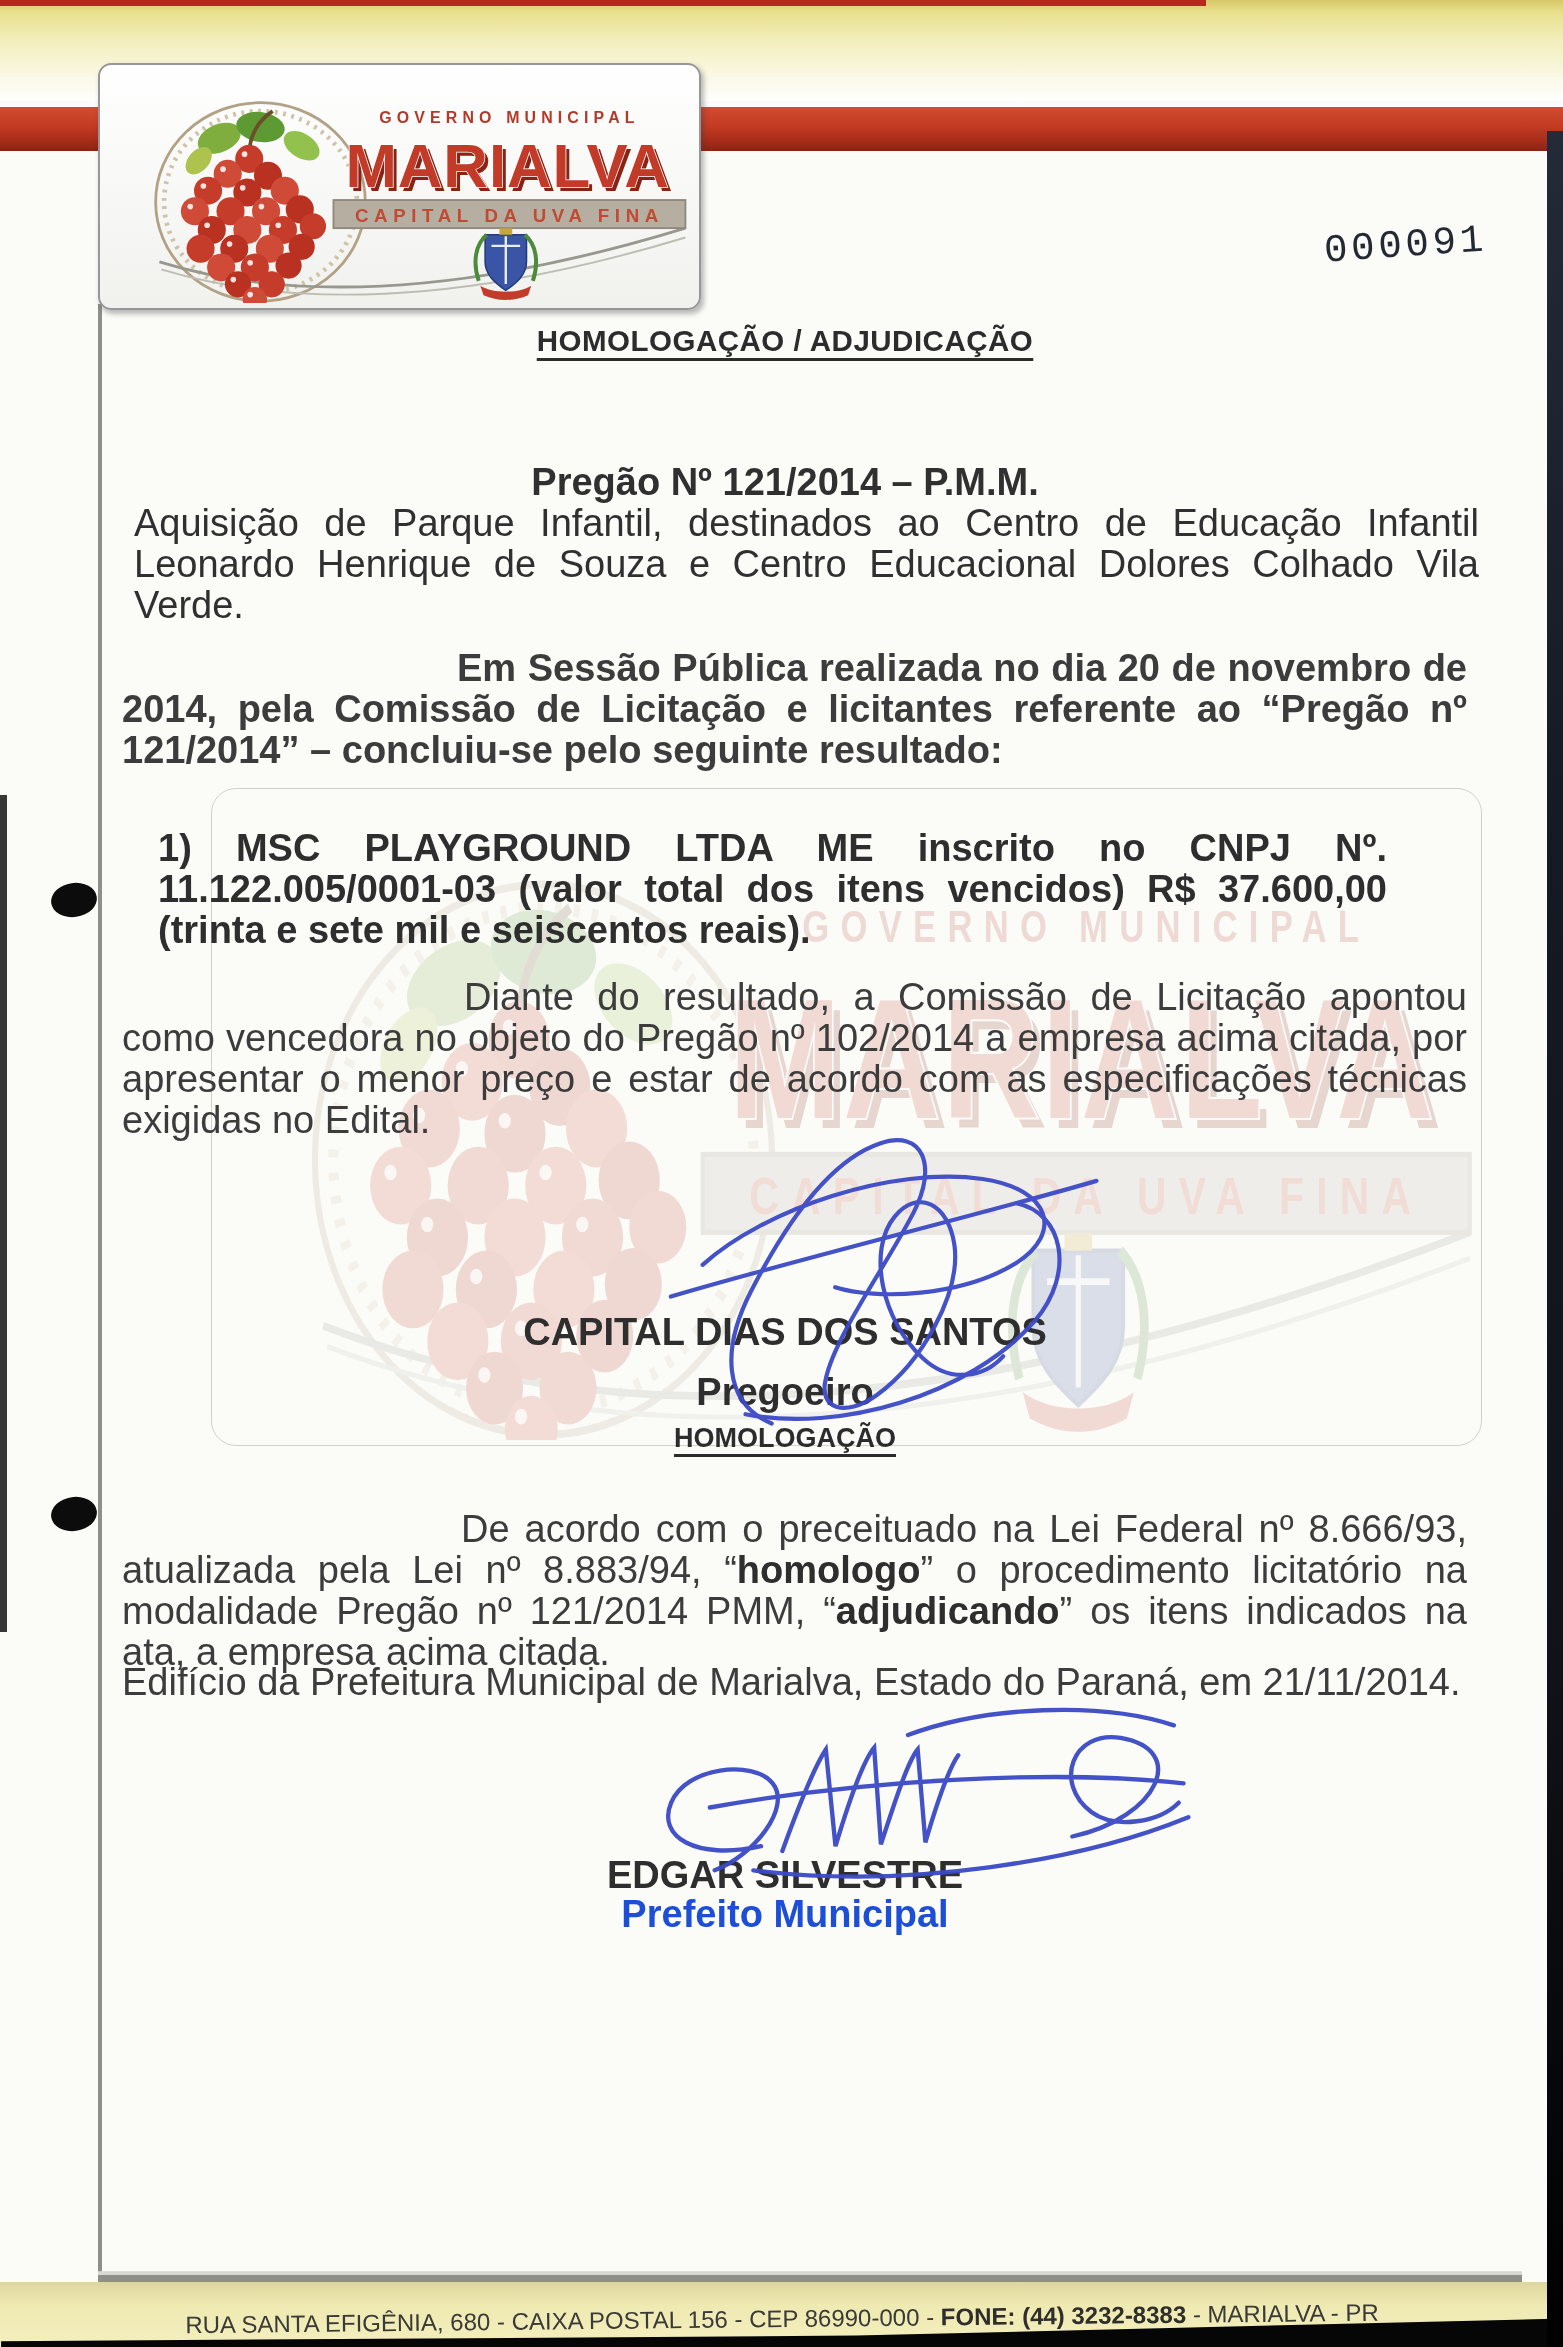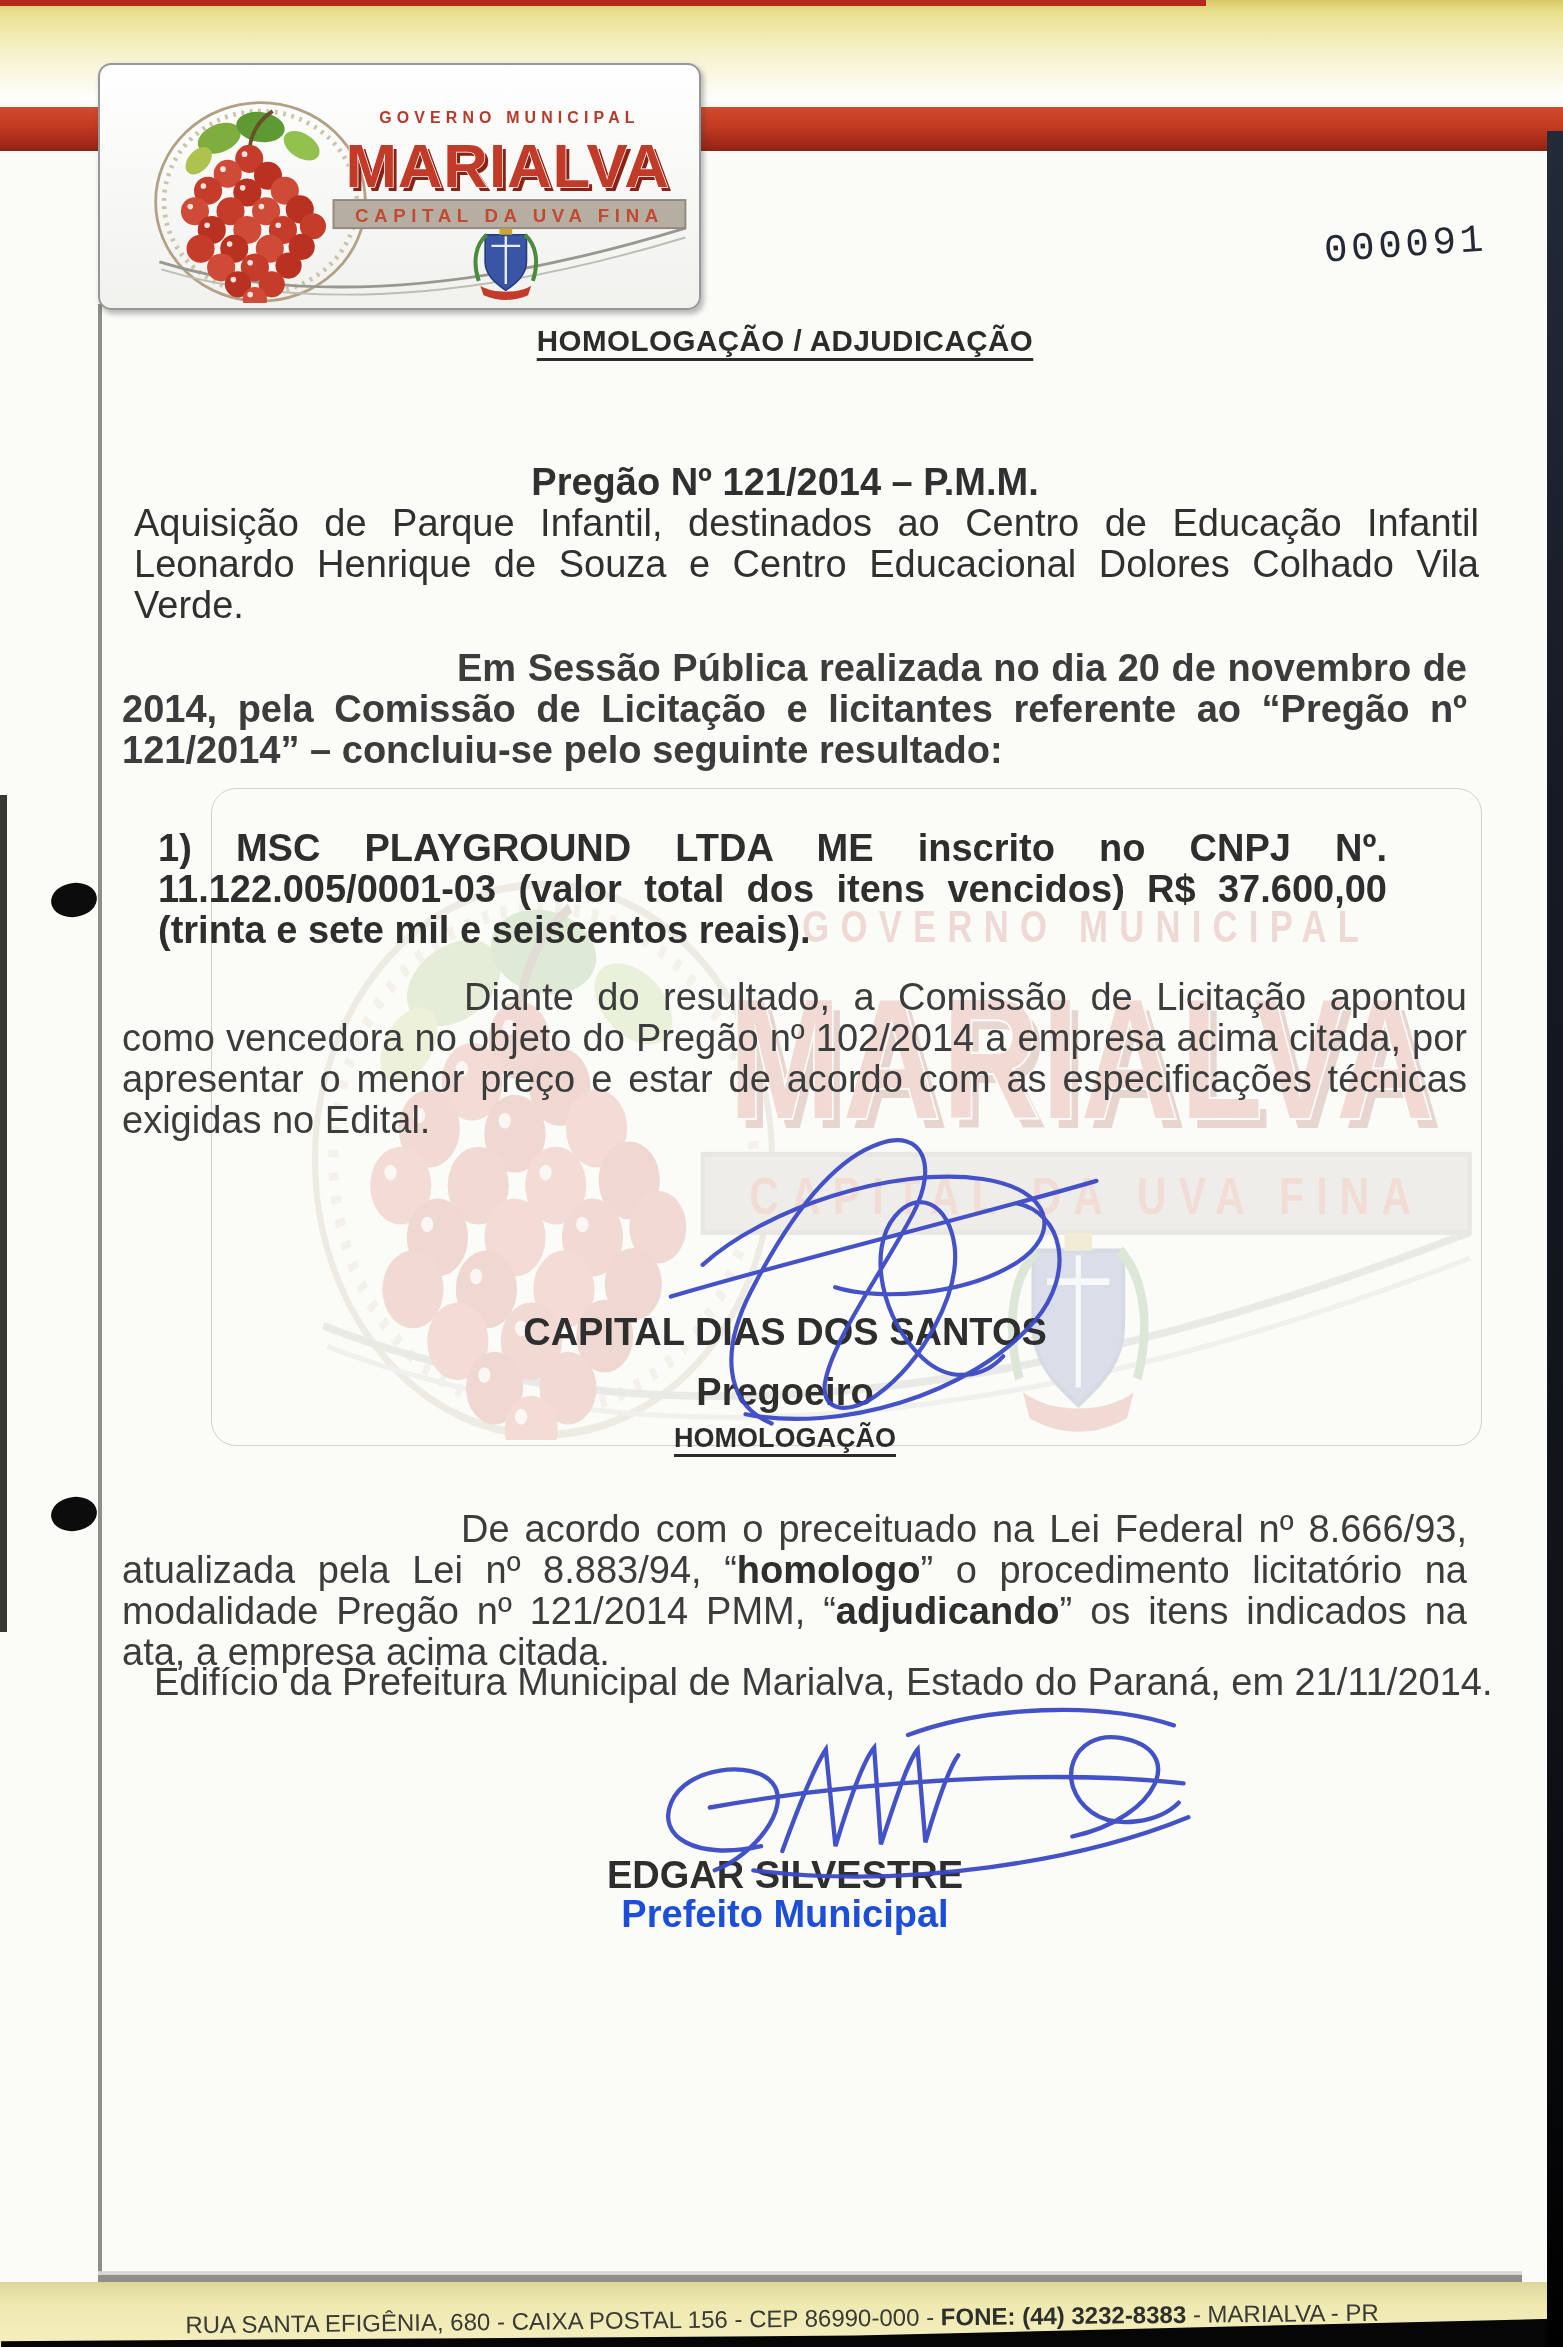--- a/index.html
+++ b/index.html
@@ -44,21 +44,21 @@
   .pregao-object{left:122px;top:503px;width:1345px;font-weight:normal;text-align:justify;color:#303030;margin-left:12px;}
   .para{left:122px;width:1345px;text-align:justify;}
   .session-para{top:648px;text-indent:335px;font-weight:bold;}
   .result-item{top:828px;width:1229px;font-weight:bold;color:#2e2e2e;margin-left:36px;}
   .decision-para{top:977px;text-indent:342px;}
   .sig-name-1{top:1312px;font-weight:bold;color:#2e2e2e;}
   .sig-role-1{top:1372px;font-weight:bold;color:#2e2e2e;}
   .homolog-heading{top:1418px;font-size:27px;font-weight:bold;color:#2c2c2c;
     text-decoration:underline;text-underline-offset:6.7px;text-decoration-thickness:2.9px;}
   .homolog-para{top:1509px;text-indent:339px;}
-  .place-date{top:1662px;text-align:left;margin-left:32px;}
+  .place-date{top:1662px;text-align:left;}
   .sig-name-2{top:1855px;font-weight:bold;color:#2e2e2e;}
   .sig-role-2{top:1894px;font-weight:bold;color:#1d4ed8;}
 
   
   .sig1{left:613px;top:1120px;z-index:4;}
   .sig2{left:618px;top:1691px;z-index:4;}
 
   
   .left-border{left:98px;top:304px;width:3.8px;height:1975px;background:#8e8f88;z-index:2;}
   .bottom-border{left:98px;top:2275px;width:1424px;height:6.7px;background:#8e8f88;

